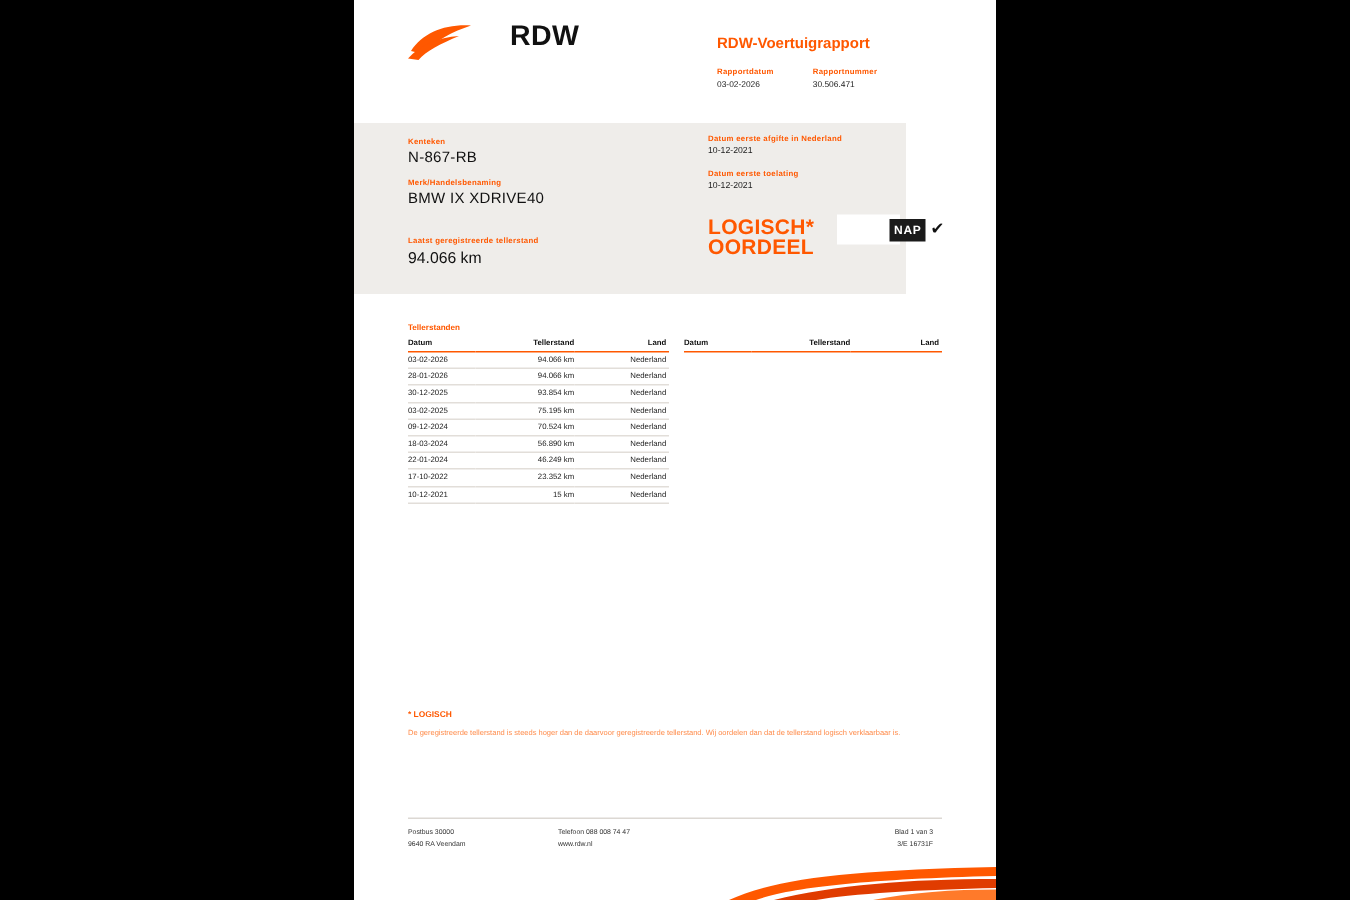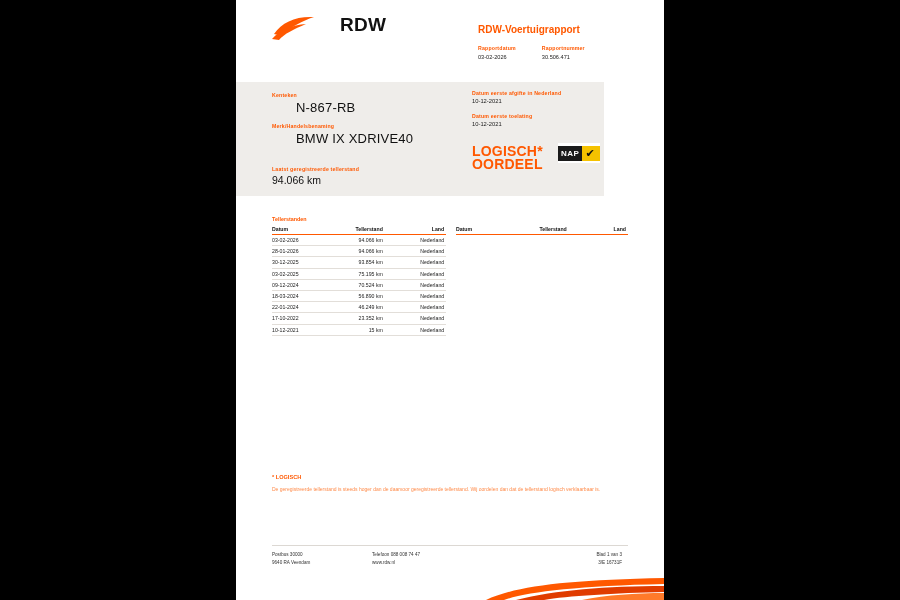--- a/index.html
+++ b/index.html
@@ -93,26 +93,25 @@
     top: 90px;
     width: 140px;
   }
   .fld-lbl {
     font-size: 5.2px;
     font-weight: bold;
     color: #ff5800;
     letter-spacing: 0.2px;
   }
   .fld-val {
-    font-size: 13px;
+    font-size: 10px;
     color: #111;
     margin-top: 2px;
     margin-bottom: 8px;
     letter-spacing: 0.2px;
-    margin-left: 24px;
   }
   .fld-val-small {
     font-size: 5.8px;
     color: #222;
     margin-top: 2px;
     margin-bottom: 9px;
   }
   .odo-block { margin-top: 20px; }
   .odo-val {
     font-size: 10.5px;
@@ -141,20 +140,21 @@
     align-items: center;
   }
   .nap-left {
     background: #1a1a1a;
     color: #fff;
     font-size: 8px;
     font-weight: bold;
     padding: 3px 3px;
     letter-spacing: 0.5px;
     line-height: 9px;
+    margin-left: 35px;
   }
   .nap-right {
     background: #f5c200;
     width: 20px;
     height: 15px;
     position: relative;
   }
   .nap-check {
     position: absolute;
     left: 3px; top: 1px;

